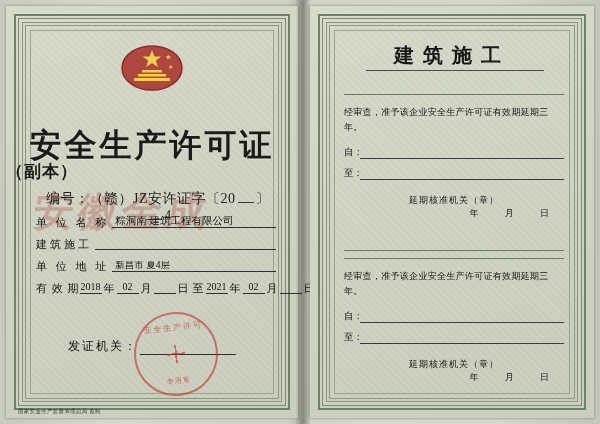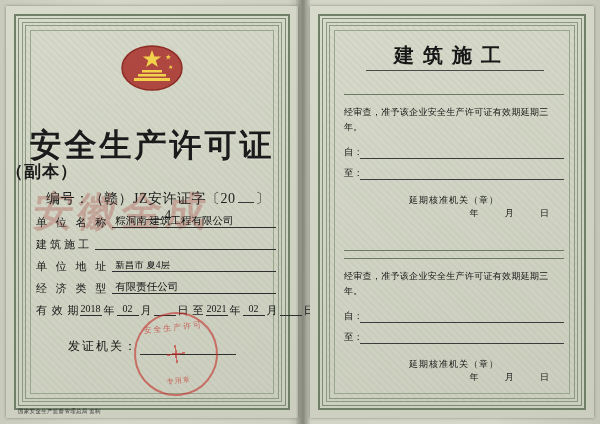--- a/index.html
+++ b/index.html
@@ -209,24 +209,20 @@
         <span class="lbl">单 位 名 称</span>
         <span class="val">粽洞南            建筑工程有限公司</span>
       </div>
       <div class="row">
         <span class="lbl">建筑施工</span>
         <span class="val"></span>
       </div>
       <div class="row">
         <span class="lbl">单 位 地 址</span>
         <span class="val sm">新昌市                     夏4层</span>
-      </div>
-      <div class="row">
-        <span class="lbl">经 济 类 型</span>
-        <span class="val">有限责任公司</span>
       </div>
 
       <div class="date-row">
         <span class="lbl tight">有 效 期</span>
         <span class="seg">2018</span>
         <span class="u">年</span>
         <span class="seg">02</span>
         <span class="u">月</span>
         <span class="seg"></span>
         <span class="u">日</span>

